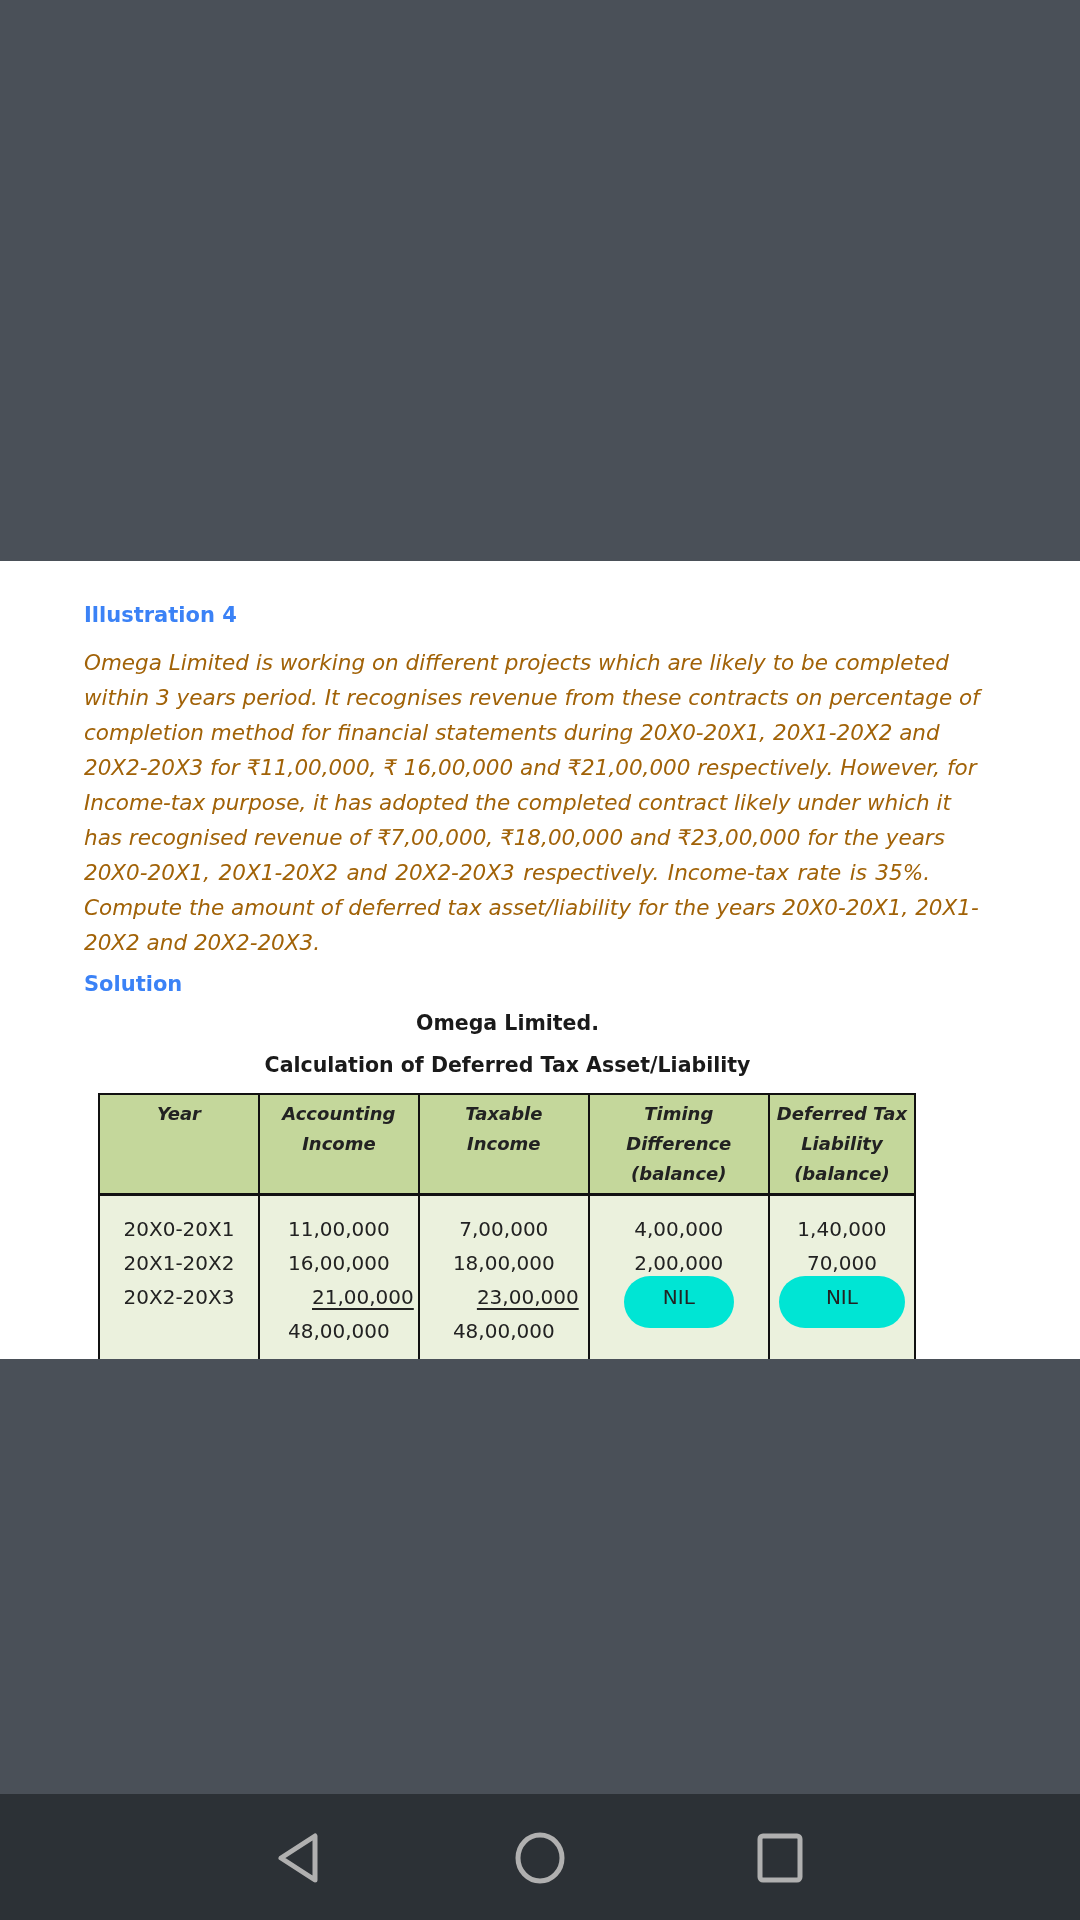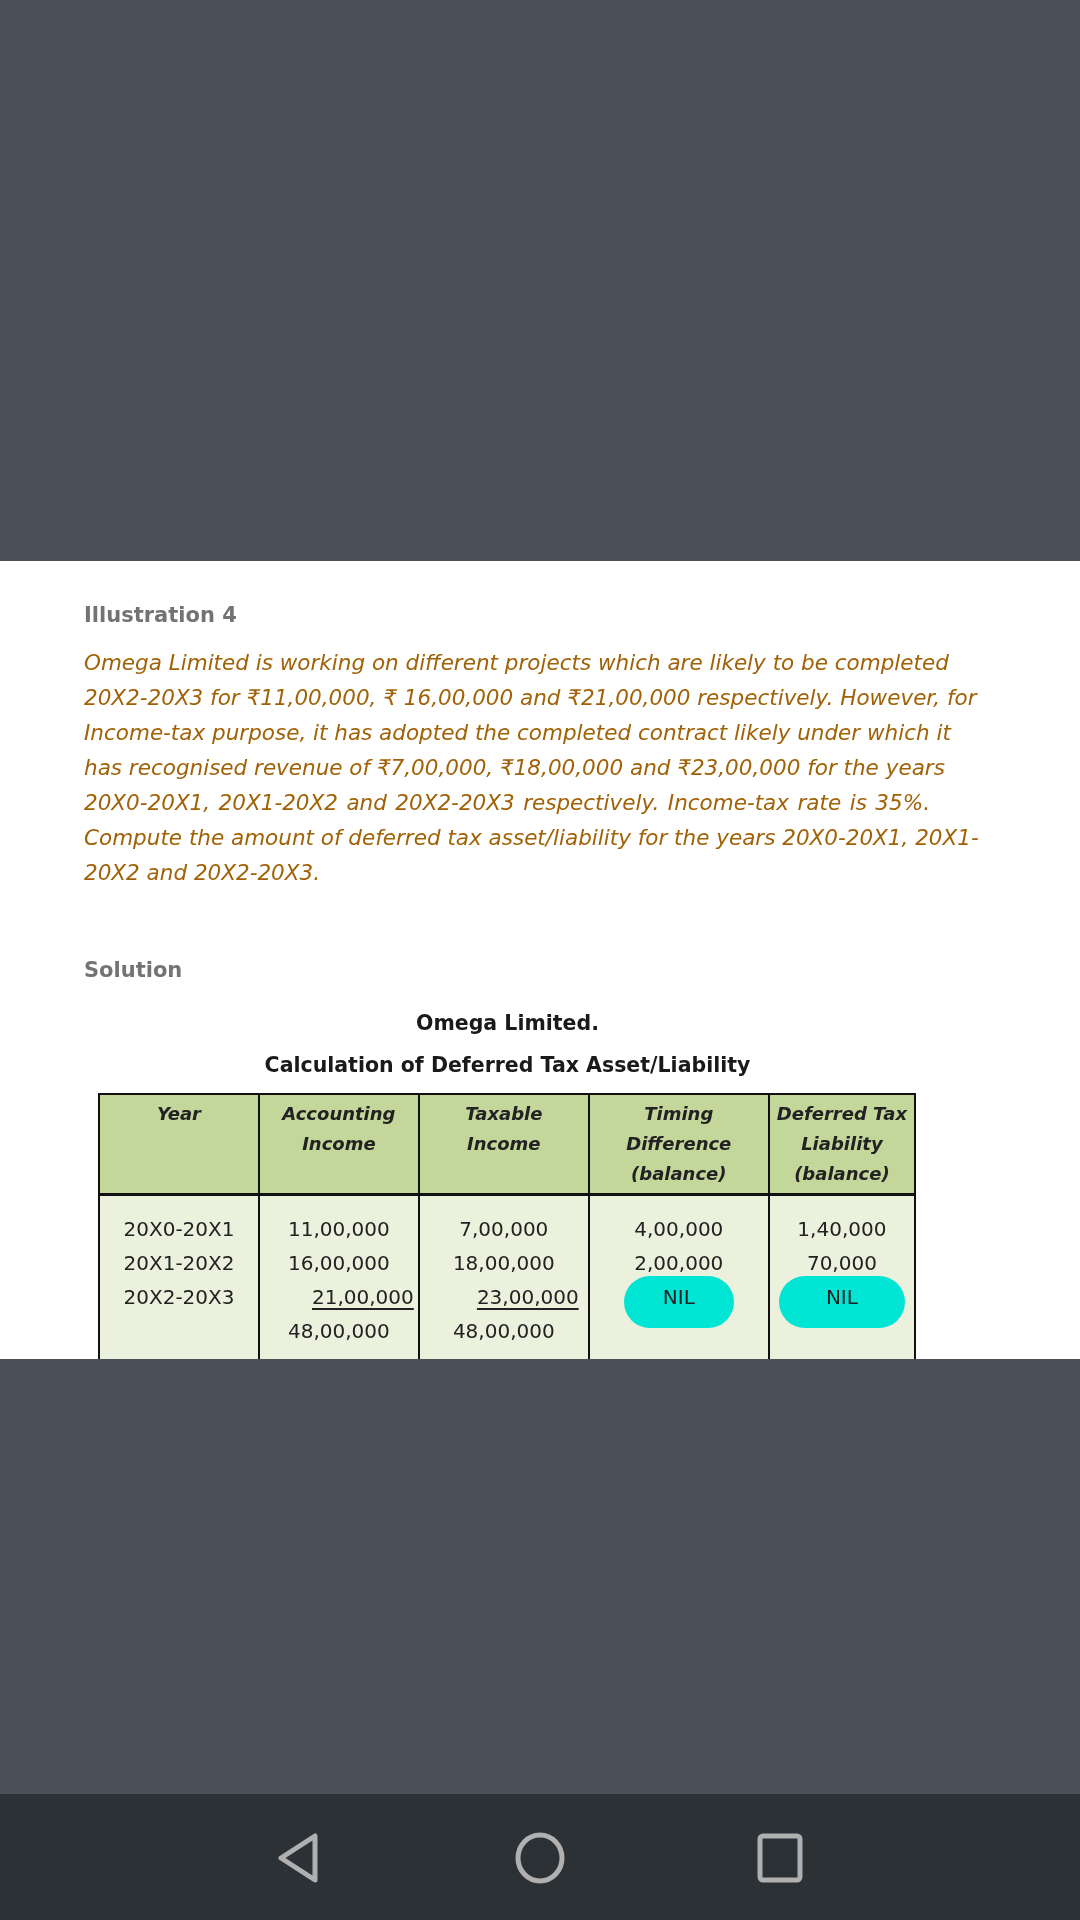--- a/index.html
+++ b/index.html
@@ -2,23 +2,23 @@
 <html><head>
 <meta charset="utf-8">
 <style>
   html, body { margin:0; padding:0; }
   body { width:1080px; height:1920px; background:#4a5058; position:relative; overflow:hidden; font-family:"DejaVu Sans", sans-serif; }
   .viewer-top { position:absolute; left:0; top:0; width:1080px; height:561px; background:#4a5058; }
   .page { position:absolute; left:0; top:561px; width:1080px; height:798px; background:#ffffff; }
   .viewer-bottom { position:absolute; left:0; top:1359px; width:1080px; height:435px; background:#4a5058; }
   .navbar { position:absolute; left:0; top:1794px; width:1080px; height:126px; background:#2c3136; }
 
-  .heading { position:absolute; left:84px; color:#737373; font-weight:bold; font-size:21px; font-family:"DejaVu Sans", sans-serif; }
+  .heading { position:absolute; left:84px; color:#3b82f6; font-weight:bold; font-size:21px; font-family:"DejaVu Sans", sans-serif; }
   .h-illus { top:42px; }
-  .h-sol { top:397px; }
+  .h-sol { top:411px; }
   .body-text { position:absolute; left:84px; top:84px; width:846px; font-family:"DejaVu Sans", sans-serif; font-style:italic; font-size:21.5px; line-height:35px; color:#a16207; text-align:justify; }
   .body-text .line { display:block; text-align:justify; text-align-last:justify; white-space:nowrap; }
   .body-text .line.last { text-align-last:left; }
 
   .tbl-title { position:absolute; left:0; width:1015px; text-align:center; font-weight:bold; font-size:20.5px; color:#1a1a1a; }
   .t1 { top:450px; }
   .t2 { top:492px; }
 
   table.dt { position:absolute; left:98px; top:532px; width:818px; border-collapse:collapse; font-size:20px; color:#222; }
   table.dt th { background:#c4d79b; font-style:italic; font-weight:bold; font-size:18px; padding:4px 4px 4px; vertical-align:top; line-height:30px; border:2px solid #111; border-bottom:3px solid #111; }
@@ -37,20 +37,22 @@
 </head>
 <body>
 
 <div class="viewer-top"></div>
 
 <div class="page">
   <div class="heading h-illus">Illustration 4</div>
 
   <div class="body-text">
     <span class="line">Omega Limited is working on different projects which are likely to be completed</span>
+    <span class="line">within 3 years period. It recognises revenue from these contracts on percentage of</span>
+    <span class="line">completion method for financial statements during 20X0-20X1, 20X1-20X2 and</span>
     <span class="line">20X2-20X3 for ₹11,00,000, ₹ 16,00,000 and ₹21,00,000 respectively. However, for</span>
     <span class="line">Income-tax purpose, it has adopted the completed contract likely under which it</span>
     <span class="line">has recognised revenue of ₹7,00,000, ₹18,00,000 and ₹23,00,000 for the years</span>
     <span class="line">20X0-20X1, 20X1-20X2 and 20X2-20X3 respectively. Income-tax rate is 35%.</span>
     <span class="line">Compute the amount of deferred tax asset/liability for the years 20X0-20X1, 20X1-</span>
     <span class="line last">20X2 and 20X2-20X3.</span>
   </div>
 
   <div class="heading h-sol">Solution</div>
 

